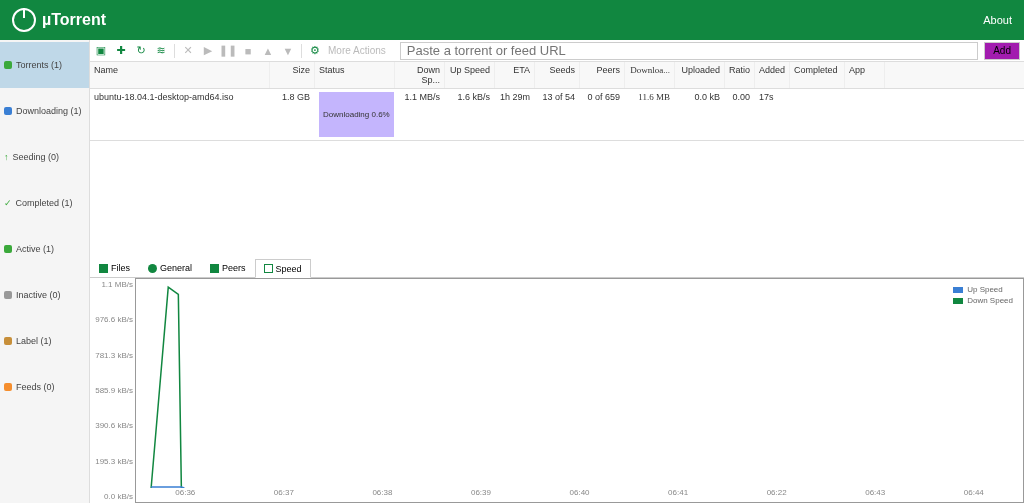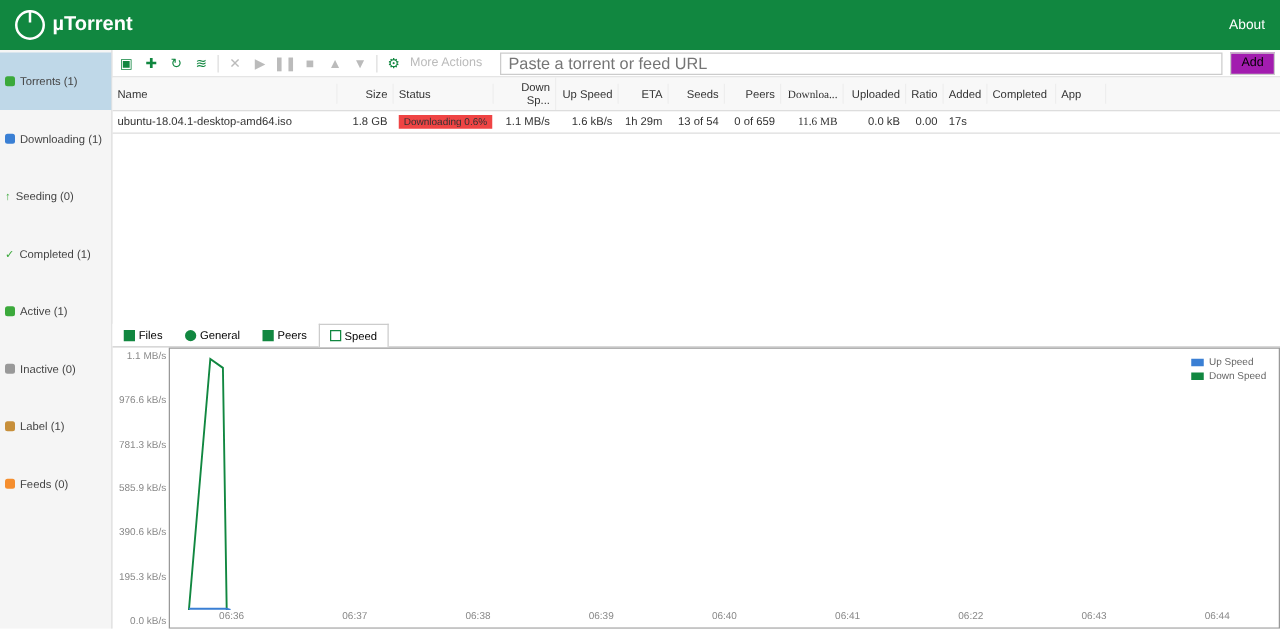--- a/index.html
+++ b/index.html
@@ -31,39 +31,39 @@
 .toolbar { height: 22px; display: flex; align-items: center; padding: 0 4px; gap: 6px; border-bottom: 1px solid #ddd; }
 .tb-btn { width: 14px; height: 14px; cursor: pointer; display: inline-flex; align-items: center; justify-content: center; font-size: 11px; }
 .tb-green { color: #118740; }
 .tb-gray { color: #bbb; }
 .tb-sep { width: 1px; height: 14px; background: #ddd; }
 .tb-text { color: #bbb; font-size: 10px; }
 .tb-input { flex: 1; height: 18px; border: 1px solid #ccc; padding: 0 6px; font-size: 13px; margin-left: 8px; }
 .tb-add { height: 18px; padding: 0 8px; border: 1px solid #ccc; background: #a21caf; font-size: 10px; cursor: pointer; }
 
 .grid { flex: 0 0 auto; border-bottom: 1px solid #ddd; }
-.grid-header { display: flex; background: #f8f8f8; border-bottom: 1px solid #ddd; font-size: 9px; color: #333; align-items: center; }
+.grid-header { display: flex; background: #f8f8f8; border-bottom: 1px solid #ddd; font-size: 9px; color: #333; }
 .grid-header > div { padding: 3px 4px; border-right: 1px solid #eee; }
 .grid-row { display: flex; font-size: 9px; color: #333; }
 .grid-row > div { padding: 3px 4px; border-right: 1px solid transparent; white-space: nowrap; overflow: hidden; }
 .col-name { width: 180px; }
 .col-size { width: 45px; text-align: right; }
 .col-status { width: 80px; }
 .col-dspeed { width: 50px; text-align: right; }
 .col-uspeed { width: 50px; text-align: right; }
 .col-eta { width: 40px; text-align: right; }
 .col-seeds { width: 45px; text-align: right; }
 .col-peers { width: 45px; text-align: right; }
 .col-down { width: 50px; text-align: right; font-family: Liberation Serif, serif; }
 .col-up { width: 50px; text-align: right; }
 .col-ratio { width: 30px; text-align: right; }
 .col-added { width: 35px; }
 .col-completed { width: 55px; }
 .col-app { width: 40px; }
-.status-bar { display: inline-block; background: #ef4444; padding: 1px 4px; font-size: 8px; }
+.status-bar { display: inline-block; background: #c4b5fd; padding: 18px 4px; font-size: 8px; }
 
 .spacer { flex: 1; }
 
 .tabs { display: flex; border-bottom: 1px solid #ccc; background: #fff; }
 .tab { padding: 3px 8px; font-size: 9px; display: flex; align-items: center; gap: 3px; cursor: pointer; border: 1px solid transparent; }
 .tab.active { border: 1px solid #ccc; border-bottom: 1px solid #fff; background: #fff; margin-bottom: -1px; }
 .tab-ic { width: 9px; height: 9px; }
 .tab-ic.files { background: #118740; }
 .tab-ic.general { background: #118740; border-radius: 50%; }
 .tab-ic.peers { background: #118740; }

